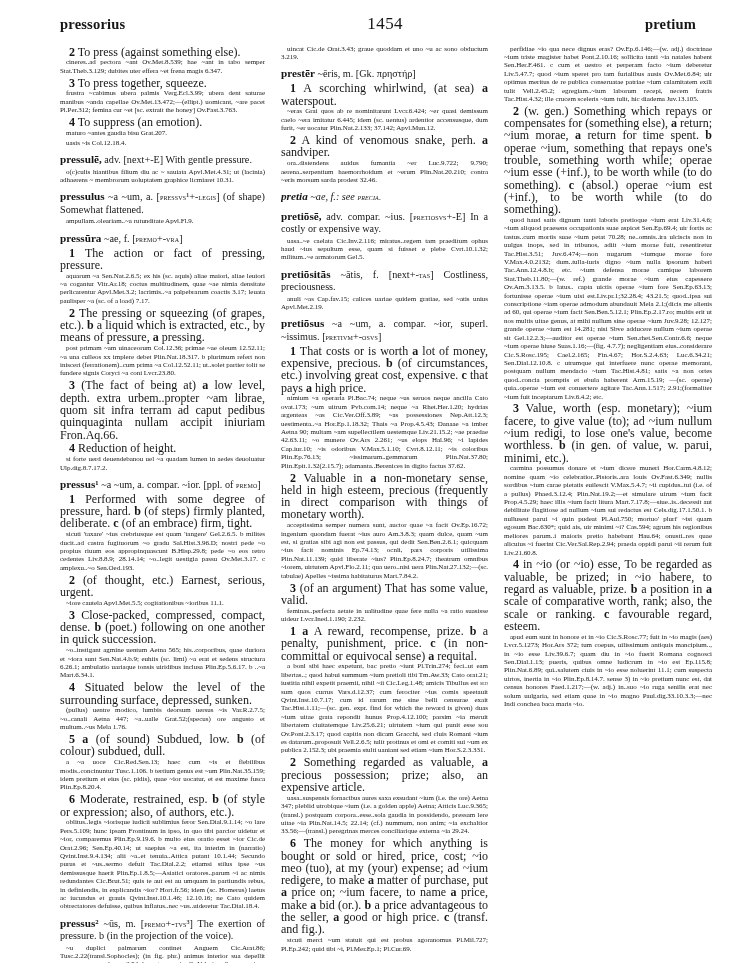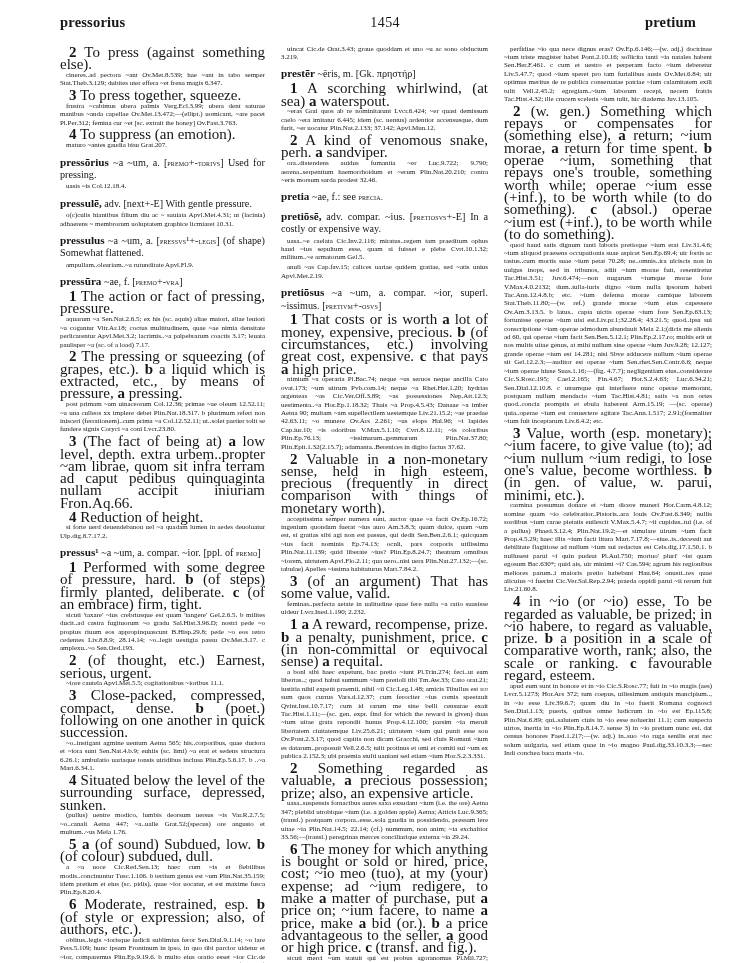--- a/index.html
+++ b/index.html
@@ -30,21 +30,21 @@
     margin-bottom: 8px;
   }
   .runhead .rh-left,
   .runhead .rh-right {
     font-weight: bold;
     font-size: 14.5px;
     letter-spacing: .2px;
   }
   .runhead .rh-right { text-align: right; }
   .runhead .rh-folio {
-    font-size: 14px;
+    font-size: 17px;
     letter-spacing: .4px;
     font-variant: small-caps;
   }
   
   .columns {
     display: flex;
     align-items: flex-start;
     gap: 16px;
     height: 915px;
   }
@@ -71,21 +71,21 @@
     margin: 0 0 1px 0;
   }
   .sc {
     font-variant: small-caps;
     font-size: 9.2px;
     letter-spacing: .15px;
   }
 
   
   .sense {
-    font-size: 15px;
+    font-size: 12px;
     line-height: 12.3px;
     margin: 1.5px 0 0.5px 0;
     text-indent: 9px;
   }
   .sense .num { font-weight: bold; }
   .sense .sub { font-weight: bold; }
 
   
   .cit {
     font-size: 7.0px;
@@ -109,21 +109,20 @@
   </div>
 
   <div class="columns">
     <div class="col left" id="col-0">
         <div class="sense"><span class="num">2</span> To press (against something else).</div>
         <div class="cit">cineres..ad pectora ~ant Ov.Met.8.539; hae ~ant in tabo semper Stat.Theb.3.129; dubites uter effera ~et frena magis 6.347.</div>
         <div class="sense"><span class="num">3</span> To press together, squeeze.</div>
         <div class="cit">frustra ~cabimus ubera palmis Verg.Ecl.3.99; ubera dent saturae manibus ~anda capellae Ov.Met.13.472;—(ellipt.) uomicant, ~are pacet Pl.Per.312; femina cur ~et [sc. extrait the honey] Ov.Fast.3.763.</div>
         <div class="sense"><span class="num">4</span> To suppress (an emotion).</div>
         <div class="cit">maturo ~antes gaudia bisu Grat.207.</div>
-        <div class="lemma-line" style="margin-top: 6px;"><span class="hw">pressōrius</span><span> ~a ~um, a.  [<span class="sc">premo</span>+-<span class="sc">torivs</span>]  Used for pressing.</span></div>
         <div class="cit">uasis ~is Col.12.18.4.</div>
         <div class="lemma-line" style="margin-top: 6px;"><span class="hw">pressulē,</span><span> adv.  [next+-E]  With gentle pressure.</span></div>
         <div class="cit">o(c)culis hiantibus filium diu ac ~ sauiata Apvl.Met.4.31; ut (lacinia) adhaerens ~ membrorum uoluptatem graphice licmiaret 10.31.</div>
         <div class="lemma-line" style="margin-top: 6px;"><span class="hw">pressulus</span><span> ~a ~um, a.  [<span class="sc">pressvs</span>¹+-<span class="sc">legis</span>]  (of shape) Somewhat flattened.</span></div>
         <div class="cit">ampullam..oleariam..~a rutunditate Apvl.Fl.9.</div>
         <div class="lemma-line" style="margin-top: 6px;"><span class="hw">pressūra</span><span> ~ae, f.  [<span class="sc">premo</span>+-<span class="sc">vra</span>]</span></div>
         <div class="sense"><span class="num">1</span> The action or fact of pressing, pressure.</div>
         <div class="cit">aquarum ~a Sen.Nat.2.6.5; ex his (sc. aquis) aliae maiori, aliae leuiori ~a cogantur Vitr.Ar.18; coctus multitudinem, quae ~ae nimia densitate perlicarentur Apvl.Met.3.2; lacrimis..~a palpebrarum coactis 3.17; leuata paulisper ~a (sc. of a load) 7.17.</div>
         <div class="sense"><span class="num">2</span> The pressing or squeezing (of grapes, etc.). <span class="sub">b</span> a liquid which is extracted, etc., by means of pressure, <span class="sub">a</span> pressing.</div>
         <div class="cit">post primam ~am uinaceorum Col.12.36; primae ~ae oleum 12.52.11; ~a una culleos xx implere debet Plin.Nat.18.317.  b plurimum refert non inisceri (ferrationem)..cum prima ~a Col.12.52.11; ut..solet partier tolit se fundere signis Coryci ~a coni Lvcr.23.80.</div>
@@ -146,23 +145,24 @@
         <div class="lemma-line" style="margin-top: 6px;"><span class="hw">pressus²</span><span> ~ūs, m.  [<span class="sc">premo</span>+-<span class="sc">tvs</span>³]  The exertion of pressure. b (in the projection of the voice).</span></div>
         <div class="cit">~u duplici palmarum continet Anguem Cic.Arat.86; Tusc.2.22(transl.Sophocles); (in fig. phr.) animus interior sua depellit ~um onnem ponderum 2.54.  b uentrem quin..Q. Valerium Soranum..ipso oris ~u et sono edere uocem Gel.12.10.4.</div>
       </div>
     <div class="col mid" id="col-1">
         <div class="cit">uincat Cic.de Orat.3.43; graue quoddam et uno ~u ac sono obductum 3.219.</div>
         <div class="lemma-line" style="margin-top: 6px;"><span class="hw">prestēr</span><span> ~ēris, m.  [Gk. πρηστήρ]</span></div>
         <div class="sense"><span class="num">1</span> A scorching whirlwind, (at sea) <span class="sub">a</span> waterspout.</div>
         <div class="cit">~eras Grai quos ab re nominitarunt Lvcr.6.424; ~er quasi demissum caelo ~era imitatur 6.445; idem (sc. uentus) ardentior accensusque, dum furit, ~er uocatur Plin.Nat.2.133; 37.142; Apvl.Mun.12.</div>
         <div class="sense"><span class="num">2</span> A kind of venomous snake, perh. <span class="sub">a</span> sandviper.</div>
         <div class="cit">ora..distendens auidus fumantia ~er Luc.9.722; 9.790; aerena..serpentium haemorrhoidum et ~erum Plin.Nat.20.210; contra ~eris morsum sarda prodest 32.46.</div>
-        <div class="lemma-line" style="margin-top: 6px;"><span class="hw">pretia</span><span> ~ae, f.: see <span class="sc">precia.</span></span></div>
+        <div class="lemma-line" style="margin-top: 6px; font-style: italic;"><span class="hw">pretia</span><span> ~ae, f.: see <span class="sc">precia.</span></span></div>
         <div class="lemma-line" style="margin-top: 6px;"><span class="hw">pretiōsē,</span><span> adv. compar. ~ius.  [<span class="sc">pretiosvs</span>+-E]  In a costly or expensive way.</span></div>
         <div class="cit">uasa..~e caelata Cic.Inv.2.116; miratus..regem tam praeditum ophus haud ~ius sepultum esse, quam si fuisset e plebe Cvrt.10.1.32; militum..~e armatorum Gel.5.</div>
+        <div class="lemma-line" style="margin-top: 6px;"><span class="hw">pretiōsitās</span><span> ~ātis, f.  [next+-<span class="sc">tas</span>]  Costliness, preciousness.</span></div>
         <div class="cit">anuli ~as Cap.fav.15; calices uariae quidem gratiae, sed ~atis unius Apvl.Met.2.19.</div>
         <div class="lemma-line" style="margin-top: 6px;"><span class="hw">pretiōsus</span><span> ~a ~um, a. compar. ~ior, superl. ~issimus.  [<span class="sc">pretivm</span>+-<span class="sc">osvs</span>]</span></div>
         <div class="sense"><span class="num">1</span> That costs or is worth <span class="sub">a</span> lot of money, expensive, precious. <span class="sub">b</span> (of circumstances, etc.) involving great cost, expensive. <span class="sub">c</span> that pays <span class="sub">a</span> high price.</div>
         <div class="cit">nimium ~a operaria Pl.Bac.74; neque ~us seruos neque ancilla Cato ovat.173; ~um uitrum Pvb.com.14; neque ~a Rhet.Her.1.20; hydrias argenteas ~as Cic.Ver.Off.3.89; ~as possessiones Nep.Att.12.3; uestimenta..~a Hor.Ep.1.18.32; Thais ~a Prop.4.5.43; Danaae ~a imber Aetna 90; multam ~am supellectilem uestemque Liv.21.15.2; ~ae praedae 42.63.11; ~o munere Ov.Ars 2.261; ~us elops Hal.96; ~i lapides Cap.iur.10; ~is odoribus V.Max.5.1.10; Cvrt.8.12.11; ~is coloribus Plin.Ep.76.13; ~issimarum..gemmarum Plin.Nat.37.80; Plin.Epit.1.32(2.15.7); adamanta..Berenices in digito factus 37.62.</div>
         <div class="sense"><span class="num">2</span> Valuable in <span class="sub">a</span> non-monetary sense, held in high esteem, precious (frequently in direct comparison with things of monetary worth).</div>
         <div class="cit">acceptissima semper numera sunt, auctor quae ~a facit Ov.Ep.16.72; ingenium quondam fuerat ~ius auro Am.3.8.3; quam dulce, quam ~um est, si gratias sibi agi non est passus, qui dedit Sen.Ben.2.6.1; quicquam ~ius facit nominis Ep.74.13; ocnli, pars corporis utilissima Plin.Nat.11.139; quid liberate ~ius? Plin.Ep.8.24.7; theatrum omnibus ~iorem, uirtutem Apvl.Flo.2.11; qua uero..nisi uera Plin.Nat.27.132;—(sc. tabulae) Apelles ~issima habitaturus Mart.7.84.2.</div>
         <div class="sense"><span class="num">3</span> (of an argument) That has some value, valid.</div>
         <div class="cit">feminas..perfecta aetate in ualitudine quae fere nulla ~a ratio suasisse uideur Lvcr.Ined.1.190; 2.232.</div>
         <div class="sense"><span class="num">1</span> <span class="sub">a</span> A reward, recompense, prize. <span class="sub">b</span> a penalty, punishment, price. <span class="sub">c</span> (in non-committal or equivocal sense) <span class="sub">a</span> requital.</div>
         <div class="cit">a bonl sibi haec expetunt, bac pretio ~iunt Pl.Trin.274; feci..ut eam libertas..; quod habui summum ~ium pretioli tibi Tm.Aw.33; Cato orat.21; iustitia nihil expetit praemii, nihil ~ii Cic.Leg.1.48; amicis Tibullus est <span class="sc">sed</span> sum quos currus Vars.d.12.37; cum ferociter ~ius comis speetauit Qvint.Inst.10.7.17; cum id rarum me sine belli censurae exait Tac.Hist.1.11;—(sc. gen. expr. find for which the reward is given) duas ~ium uitae grata repondit hunus Prop.4.12.100; parsim ~ia meruit libertatem ciuitatemque Liv.25.6.21; uirtutem ~ium qui punit esse sou Ov.Pont.2.3.17; quod capitis non dicam Gracchi, sed cluis Romani ~ium es datarum..proposuit Vell.2.6.5; tulit protinus et omi et comiti sui ~um ex publica 2.152.3; ubi praemia stulti uaniant sed etiam ~ium Hor.S.2.3.331.</div>

